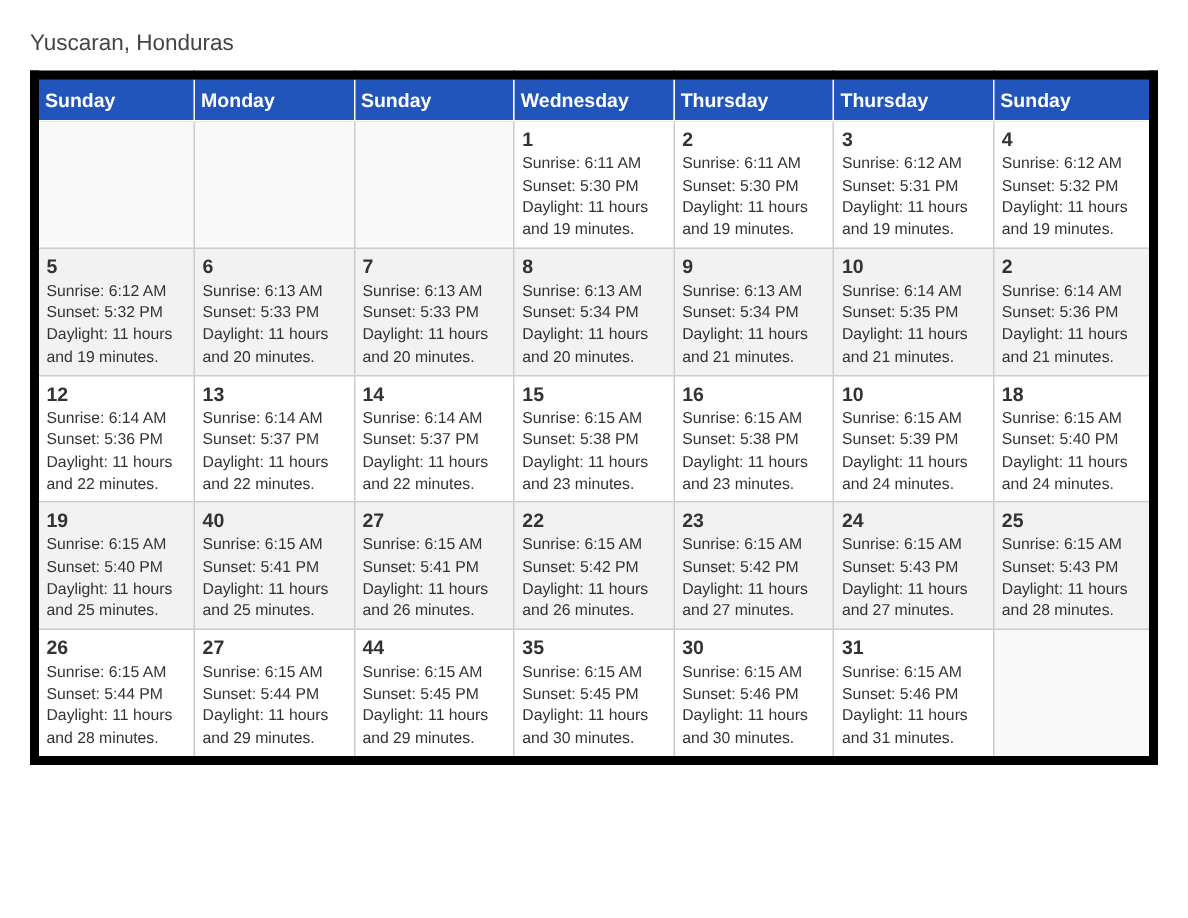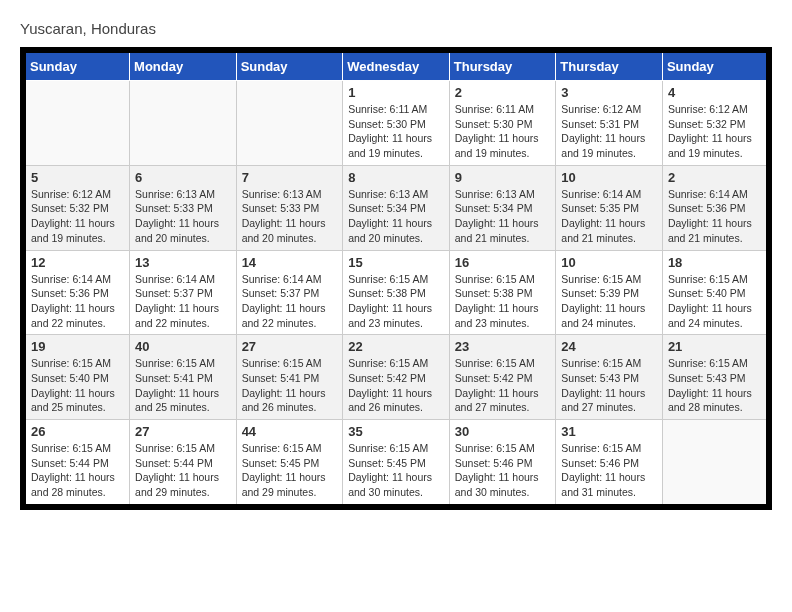--- a/index.html
+++ b/index.html
@@ -212,21 +212,21 @@
         </td>
         <td>
           <span class="day-num">23</span>
           <div class="day-info">Sunrise: 6:15 AM<br>Sunset: 5:42 PM<br>Daylight: 11 hours and 27 minutes.</div>
         </td>
         <td>
           <span class="day-num">24</span>
           <div class="day-info">Sunrise: 6:15 AM<br>Sunset: 5:43 PM<br>Daylight: 11 hours and 27 minutes.</div>
         </td>
         <td>
-          <span class="day-num">21</span>
+          <span class="day-num">25</span>
           <div class="day-info">Sunrise: 6:15 AM<br>Sunset: 5:43 PM<br>Daylight: 11 hours and 28 minutes.</div>
         </td>
       </tr>
       <tr>
         <td>
           <span class="day-num">26</span>
           <div class="day-info">Sunrise: 6:15 AM<br>Sunset: 5:44 PM<br>Daylight: 11 hours and 28 minutes.</div>
         </td>
         <td>
           <span class="day-num">27</span>

